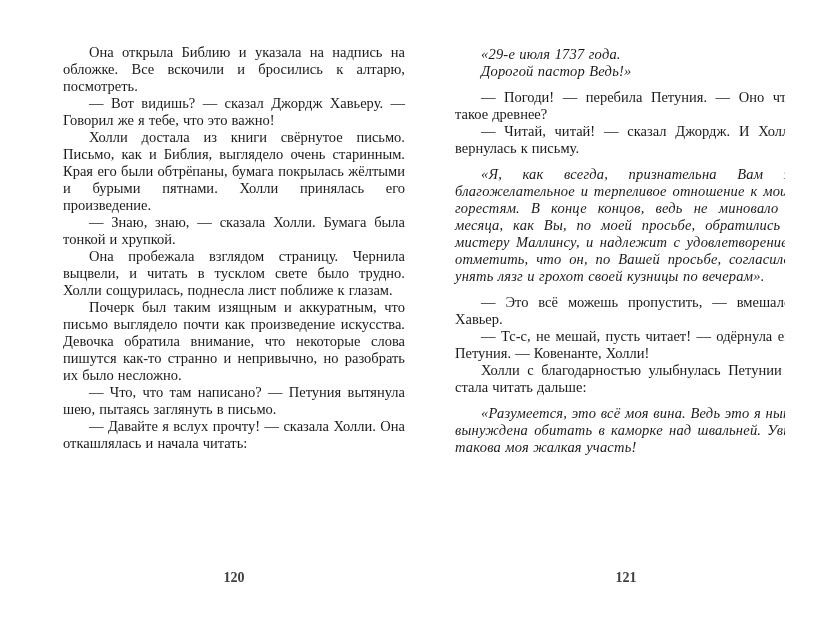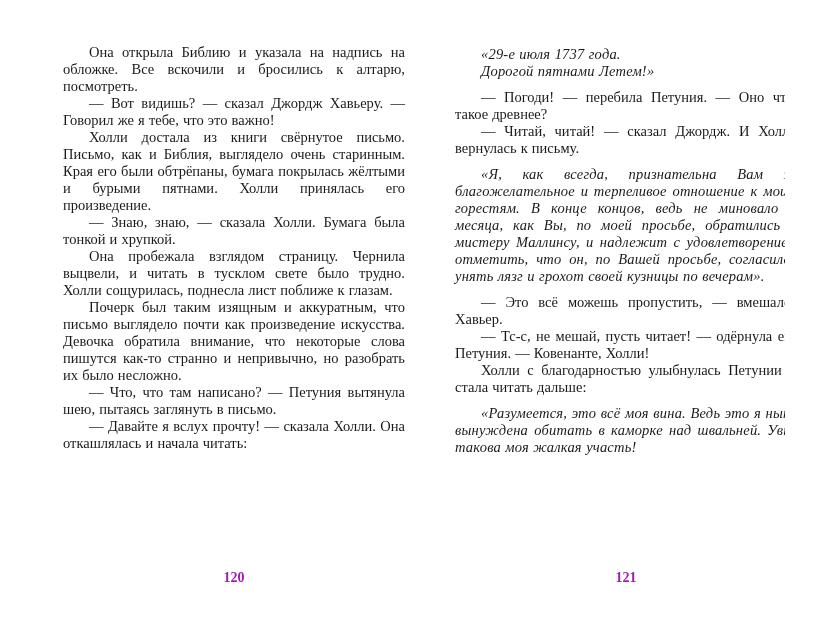--- a/index.html
+++ b/index.html
@@ -45,21 +45,21 @@
   .gap-after  { margin-bottom: 9px; }
 
   .page-number {
     position: absolute;
     bottom: 18px;
     left: 0;
     width: 100%;
     text-align: center;
     font-size: 14px;
     font-weight: bold;
-    color: #a21caf;
+    color: #404040;
   }
 </style>
 </head>
 <body>
 
 <div class="spread">
 
   <div class="page left">
     <p class="para">Она открыла Библию и указала на надпись на обложке. Все вскочили и бросились к алтарю, посмотреть.</p>
     <p class="para">— Вот видишь? — сказал Джордж Хавьеру. — Говорил же я тебе, что это важно!</p>
@@ -67,21 +67,21 @@
     <p class="para">— Знаю, знаю, — сказала Холли. Бумага была тонкой и хрупкой.</p>
     <p class="para">Она пробежала взглядом страницу. Чернила выцвели, и читать в тусклом свете было трудно. Холли сощурилась, поднесла лист поближе к глазам.</p>
     <p class="para">Почерк был таким изящным и аккуратным, что письмо выглядело почти как произведение искусства. Девочка обратила внимание, что некоторые слова пишутся как-то странно и непривычно, но разобрать их было несложно.</p>
     <p class="para">— Что, что там написано? — Петуния вытянула шею, пытаясь заглянуть в письмо.</p>
     <p class="para">— Давайте я вслух прочту! — сказала Холли. Она откашлялась и начала читать:</p>
     <div class="page-number">120</div>
   </div>
 
   <div class="page right">
     <p class="para letter letter-first">«29-е июля 1737 года.</p>
-    <p class="para letter gap-after">Дорогой пятнами Летем!»</p>
+    <p class="para letter gap-after">Дорогой пастор Ведь!»</p>
     <p class="para">— Погоди! — перебила Петуния. — Оно что, такое древнее?</p>
     <p class="para">— Читай, читай! — сказал Джордж. И Холли вернулась к письму.</p>
     <p class="para letter gap-before gap-after">«Я, как всегда, признательна Вам за благожелательное и терпеливое отношение к моим горестям. В конце концов, ведь не миновало и месяца, как Вы, по моей просьбе, обратились к мистеру Маллинсу, и надлежит с удовлетворением отметить, что он, по Вашей просьбе, согласился унять лязг и грохот своей кузницы по вечерам».</p>
     <p class="para">— Это всё можешь пропустить, — вмешался Хавьер.</p>
     <p class="para">— Тс-с, не мешай, пусть читает! — одёрнула его Петуния. — Ковенанте, Холли!</p>
     <p class="para">Холли с благодарностью улыбнулась Петунии и стала читать дальше:</p>
     <p class="para letter gap-before">«Разумеется, это всё моя вина. Ведь это я ныне вынуждена обитать в каморке над швальней. Увы, такова моя жалкая участь!</p>
     <div class="page-number">121</div>
   </div>
 

